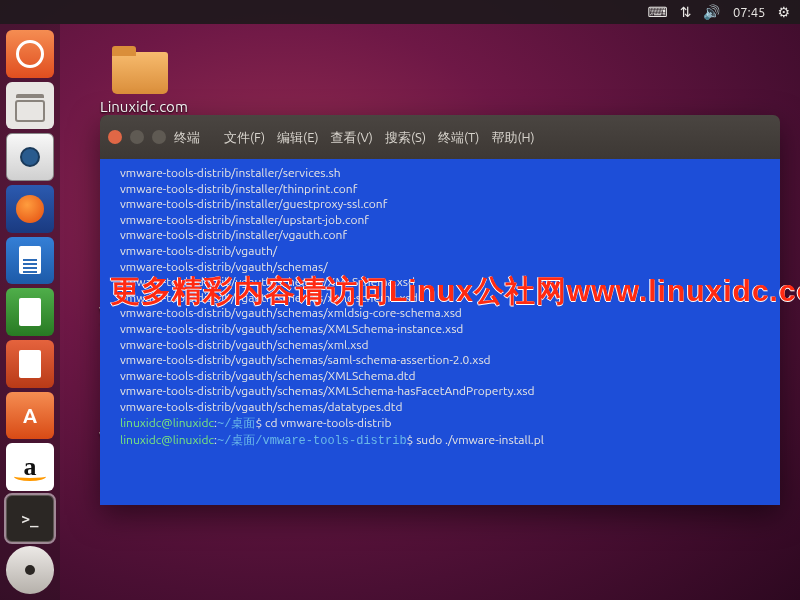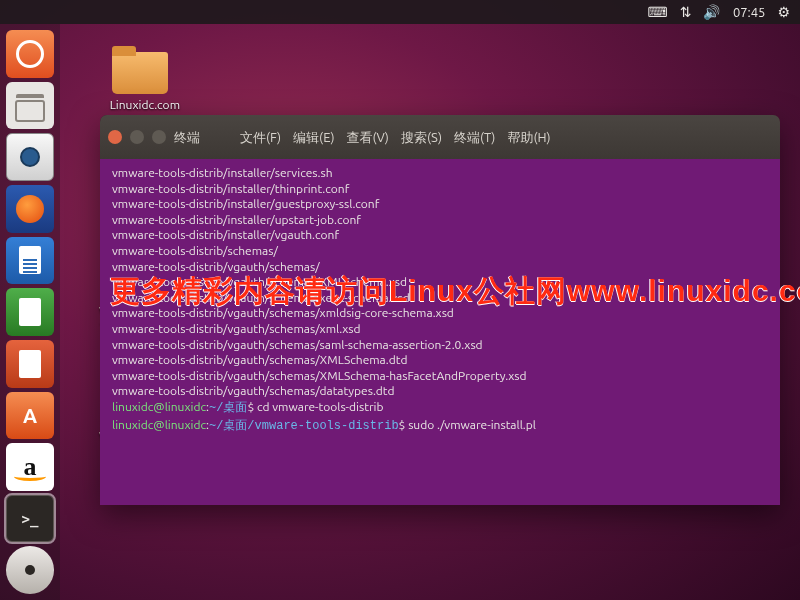--- a/index.html
+++ b/index.html
@@ -28,31 +28,31 @@
 .tile.sw{background:linear-gradient(#f58d52,#d84a15);}
 .tile.sw::after{content:"A";position:absolute;color:#fff;font-weight:bold;font-size:20px;}
 .tile.am{background:#fff;}
 .tile.am::after{content:"a";position:absolute;color:#111;font-weight:bold;font-size:26px;font-family:serif;}
 .tile.am::before{content:"";position:absolute;width:32px;height:6px;border-bottom:3px solid #f90;border-radius:0 0 50% 50%;bottom:10px;}
 .tile.term{background:#2b2724;border:1px solid #5c5752;}
 .tile.term::after{content:">_";position:absolute;color:#e8e6e3;font:bold 14px monospace;}
 .tile.term.active{outline:2px solid rgba(255,255,255,.5);}
 .tile.dvd{background:linear-gradient(#ece9e6,#b5b0aa);border-radius:50%;}
 .tile.dvd::after{content:"";position:absolute;width:10px;height:10px;border-radius:50%;background:#2b2724;}
-.desk-icon { position:absolute; width:80px; text-align:right; color:#fff; font-size:12px; text-shadow:0 1px 2px #000;}
+.desk-icon { position:absolute; width:80px; text-align:right; color:#fff; font-size:15px; text-shadow:0 1px 2px #000;}
 .folder-ic{width:56px;height:42px;margin:0 auto 4px;background:linear-gradient(#f7bb6e,#da8e3a);border-radius:3px 3px 5px 5px;position:relative;}
 .folder-ic::before{content:"";position:absolute;top:-6px;left:0;width:24px;height:10px;background:#da8e3a;border-radius:3px 3px 0 0;}
 .termwin{position:absolute;left:100px;top:115px;width:680px;height:390px;background:#3b1525;border-radius:7px 7px 0 0;box-shadow:0 10px 30px rgba(0,0,0,.5);display:flex;flex-direction:column;color:#e8e6e3;font:12px/1.3 "DejaVu Sans Mono",monospace;}
 .termwin .titlebar{height:44px;background:linear-gradient(#4a4541,#3d3834);border-radius:7px 7px 0 0;display:flex;align-items:center;gap:8px;padding:0 8px;color:#d7d3cc;font-size:13px;}
 .wbtn{width:14px;height:14px;border-radius:50%;}
 .wbtn.close{background:#e06746;}
 .wbtn.min,.wbtn.max{background:#5f5a53;}
-.menubar{display:flex;gap:4px;margin-left:28px;font-size:13px;}
+.menubar{display:flex;gap:4px;margin-left:12px;font-size:13px;}
 .menubar span{padding:0 4px;}
-.termbody{flex:1;background:#701a75;padding:6px 12px;overflow:hidden;}
+.termbody{flex:1;background:#1d4ed8;padding:6px 20px;overflow:hidden;}
 .termline{white-space:pre;}
 .prompt-user{color:#7be87b;}
 .prompt-path{color:#6ab8e8;font-family:Liberation Mono, monospace;}
 .watermark{position:absolute;top:276px;left:110px;right:30px;color:#ff2a12;font:bold 30px/1 "Arial",sans-serif;text-shadow:0 1px 0 #fff,-1px 0 #fff;letter-spacing:1px;pointer-events:none;white-space:nowrap;}
 .bg-label{position:absolute;color:#e5d7cd;font-size:12px;text-shadow:0 1px 2px #000;}
 </style>
 </head>
 <body>
 
 <div class="desktop">
@@ -103,25 +103,26 @@
         <span>终端(T)</span>
         <span>帮助(H)</span>
       </div>
     </div>
     <div class="termbody" id="termbody">
         <div class="termline">vmware-tools-distrib/installer/services.sh</div>
         <div class="termline">vmware-tools-distrib/installer/thinprint.conf</div>
         <div class="termline">vmware-tools-distrib/installer/guestproxy-ssl.conf</div>
         <div class="termline">vmware-tools-distrib/installer/upstart-job.conf</div>
         <div class="termline">vmware-tools-distrib/installer/vgauth.conf</div>
-        <div class="termline">vmware-tools-distrib/schemas/</div>
+        <div class="termline">vmware-tools-distrib/vgauth/</div>
         <div class="termline">vmware-tools-distrib/vgauth/schemas/</div>
         <div class="termline">vmware-tools-distrib/vgauth/schemas/XMLSchema.xsd</div>
         <div class="termline">vmware-tools-distrib/vgauth/schemas/xenc-schema.xsd</div>
         <div class="termline">vmware-tools-distrib/vgauth/schemas/xmldsig-core-schema.xsd</div>
+        <div class="termline">vmware-tools-distrib/vgauth/schemas/XMLSchema-instance.xsd</div>
         <div class="termline">vmware-tools-distrib/vgauth/schemas/xml.xsd</div>
         <div class="termline">vmware-tools-distrib/vgauth/schemas/saml-schema-assertion-2.0.xsd</div>
         <div class="termline">vmware-tools-distrib/vgauth/schemas/XMLSchema.dtd</div>
         <div class="termline">vmware-tools-distrib/vgauth/schemas/XMLSchema-hasFacetAndProperty.xsd</div>
         <div class="termline">vmware-tools-distrib/vgauth/schemas/datatypes.dtd</div>
         <div class="termline"><span class="prompt-user">linuxidc@linuxidc</span>:<span class="prompt-path">~/桌面</span>$ cd vmware-tools-distrib</div>
         <div class="termline"><span class="prompt-user">linuxidc@linuxidc</span>:<span class="prompt-path">~/桌面/vmware-tools-distrib</span>$ sudo ./vmware-install.pl</div>
       </div>
   </div>
 

